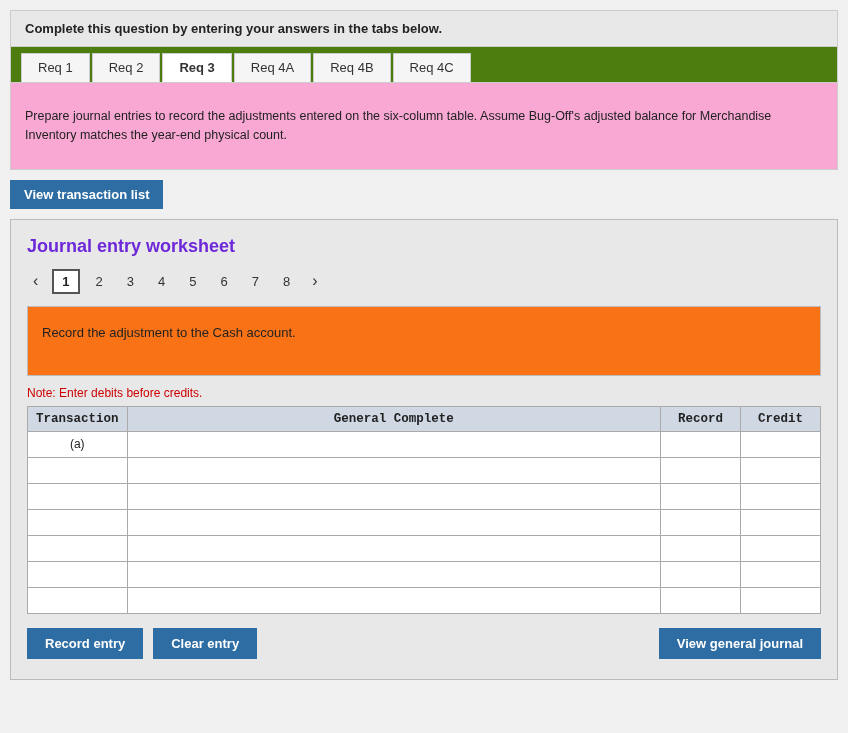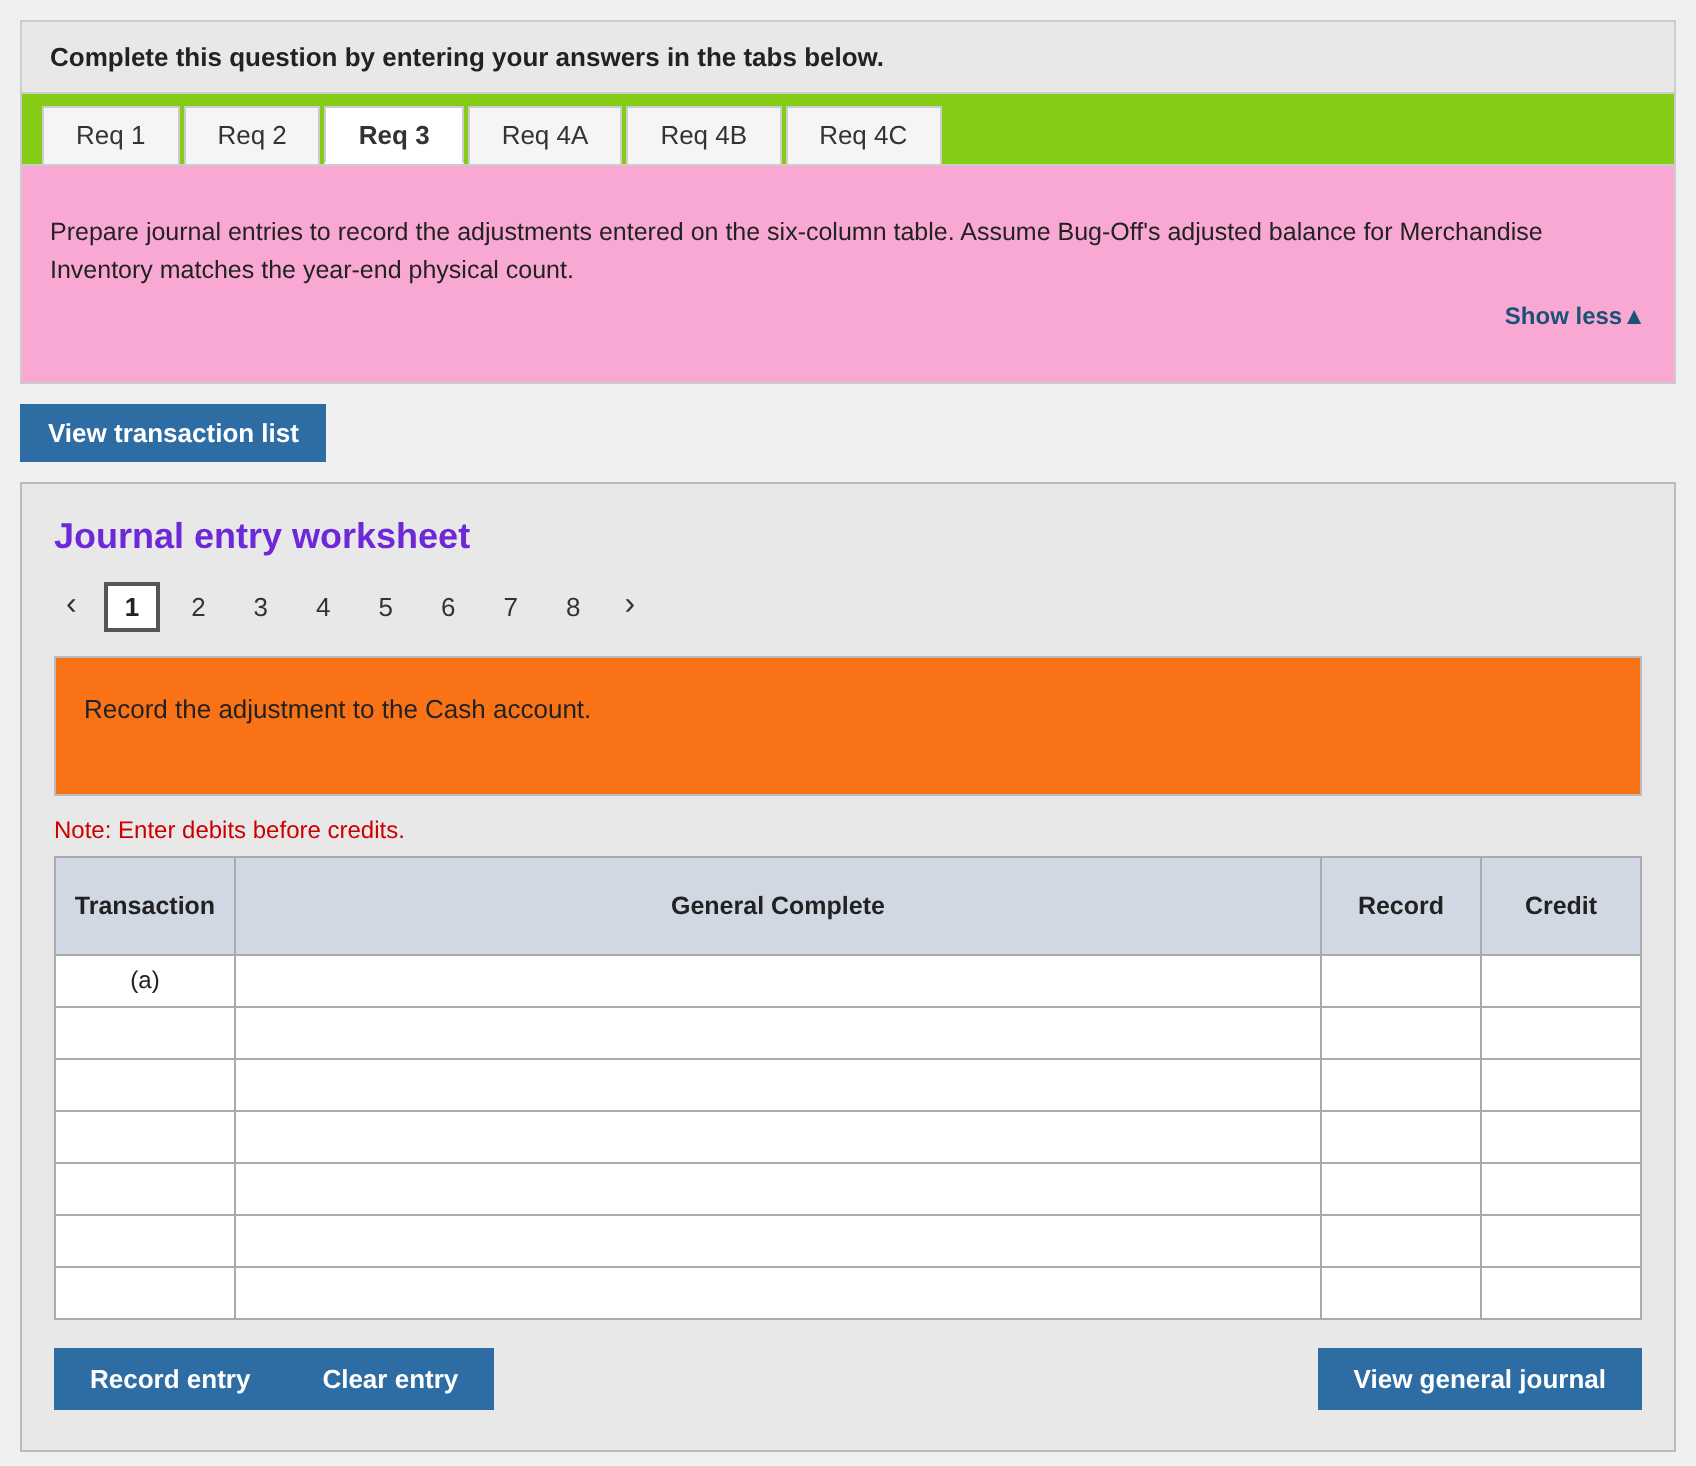--- a/index.html
+++ b/index.html
@@ -16,21 +16,21 @@
     }
     .top-instruction {
       background: #e8e8e8;
       border: 1px solid #ccc;
       padding: 10px 14px;
       font-weight: bold;
       font-size: 13px;
       margin-bottom: 0;
     }
     .tabs-row {
-      background: #84cc16;
+      background: #4d7c0f;
       border: 1px solid #ccc;
       border-top: none;
       display: flex;
       flex-direction: row;
       gap: 0;
       padding: 6px 10px 0 10px;
     }
     .tab {
       padding: 6px 16px;
       border: 1px solid #ccc;
@@ -141,23 +141,24 @@
     .journal-table {
       width: 100%;
       border-collapse: collapse;
       background: #fff;
       font-size: 12.5px;
       margin-bottom: 14px;
     }
     .journal-table thead tr th {
       background: #d0d8e4;
       border: 1px solid #aaa;
-      padding: 17px 8px;
+      padding: 5px 8px;
       text-align: center;
       font-weight: bold;
+      font-family: Liberation Mono, monospace;
     }
     .journal-table thead tr th:first-child {
       text-align: center;
       width: 90px;
     }
     .journal-table thead tr th:nth-child(2) {
       text-align: center;
     }
     .journal-table thead tr th:nth-child(3),
     .journal-table thead tr th:nth-child(4) {
@@ -179,20 +180,21 @@
     }
     .journal-table tbody tr td.transaction-cell {
       text-align: center;
       padding: 4px 2px;
       font-size: 12px;
       vertical-align: middle;
     }
     .btn-row {
       display: flex;
       align-items: center;
+      gap: 10px;
       margin-top: 4px;
     }
     .btn-blue {
       background: #2e6da4;
       color: #fff;
       border: none;
       padding: 8px 18px;
       font-size: 13px;
       font-weight: bold;
       cursor: pointer;
@@ -213,23 +215,20 @@
     <div class="tab">Req 2</div>
     <div class="tab active">Req 3</div>
     <div class="tab">Req 4A</div>
     <div class="tab">Req 4B</div>
     <div class="tab">Req 4C</div>
   </div>
 
   
   <div class="instruction-box">
     <div>Prepare journal entries to record the adjustments entered on the six-column table. Assume Bug-Off's adjusted balance for Merchandise Inventory matches the year-end physical count.</div>
-    <div class="show-less">
-      <span>Show less</span>▲
-    </div>
   </div>
 
   
   <button class="view-transaction-btn">
     <span>View transaction list</span>
   </button>
 
   
   <div class="worksheet-container">
     <div class="worksheet-title">Journal entry worksheet</div>

